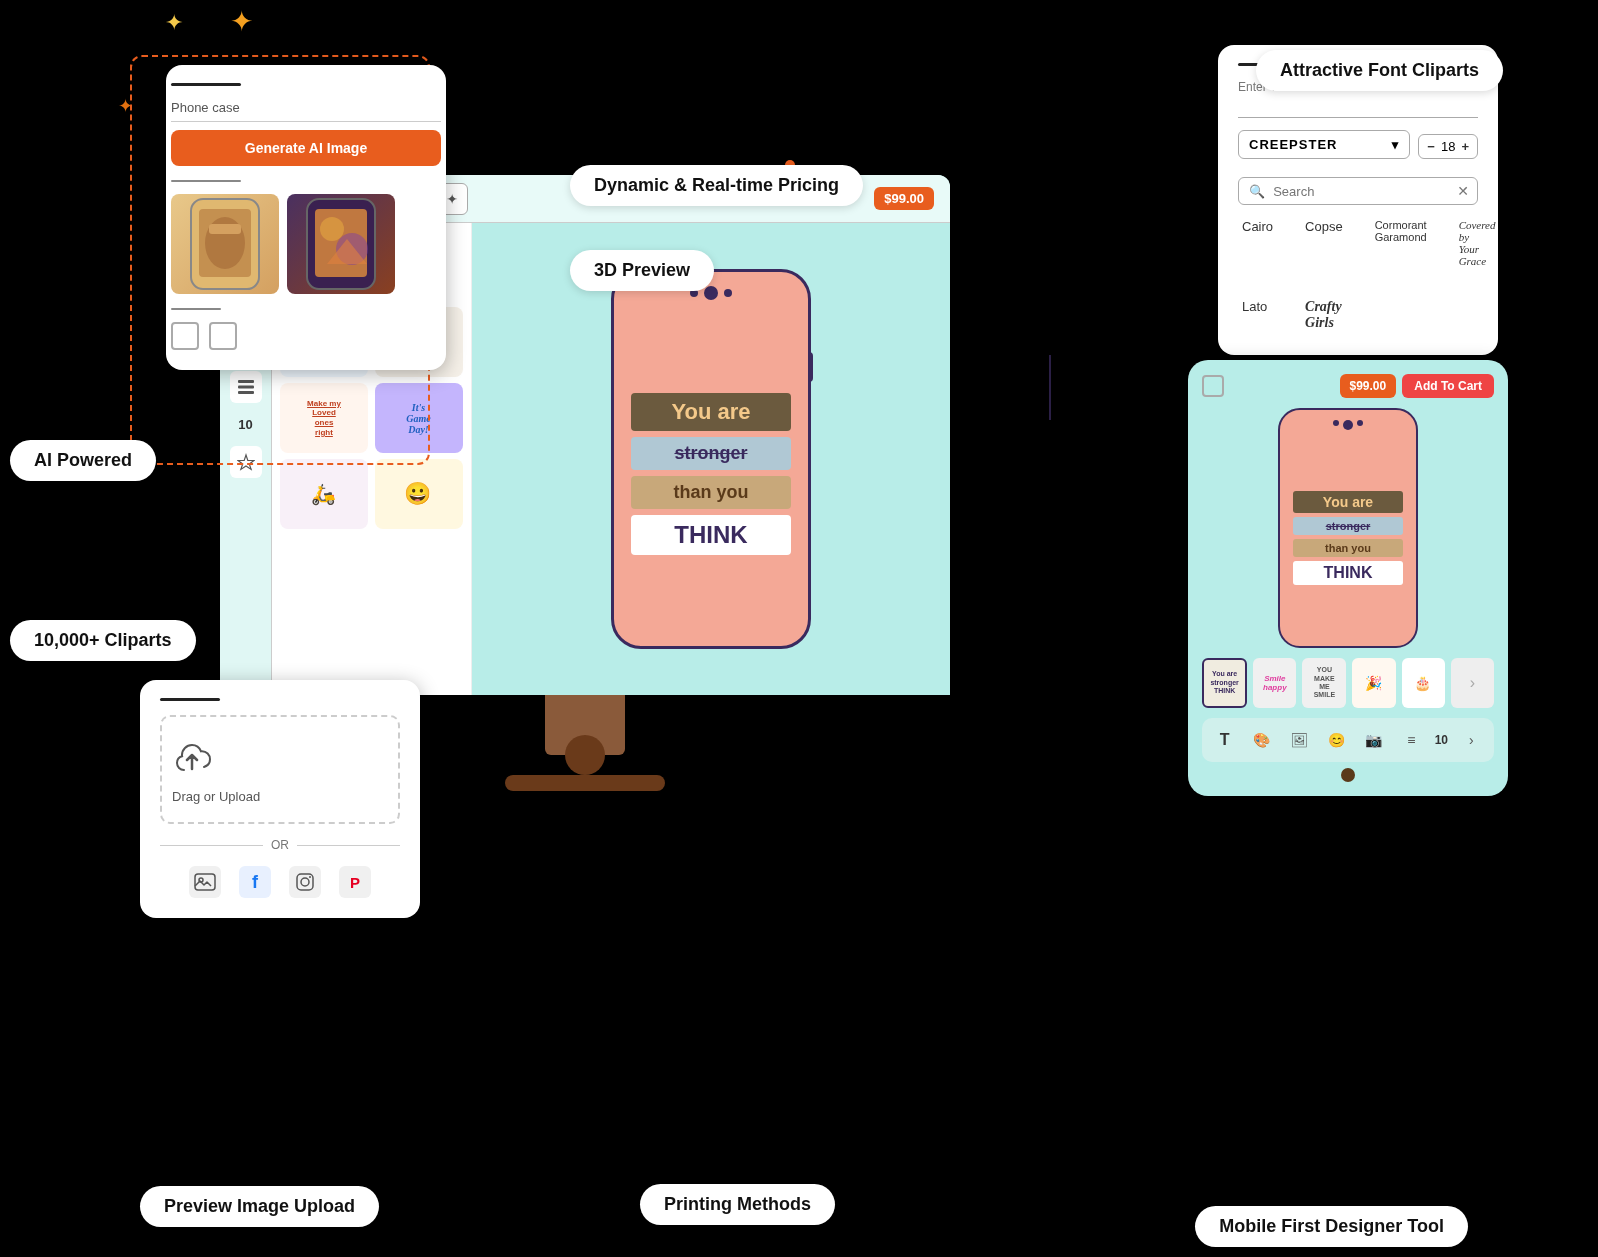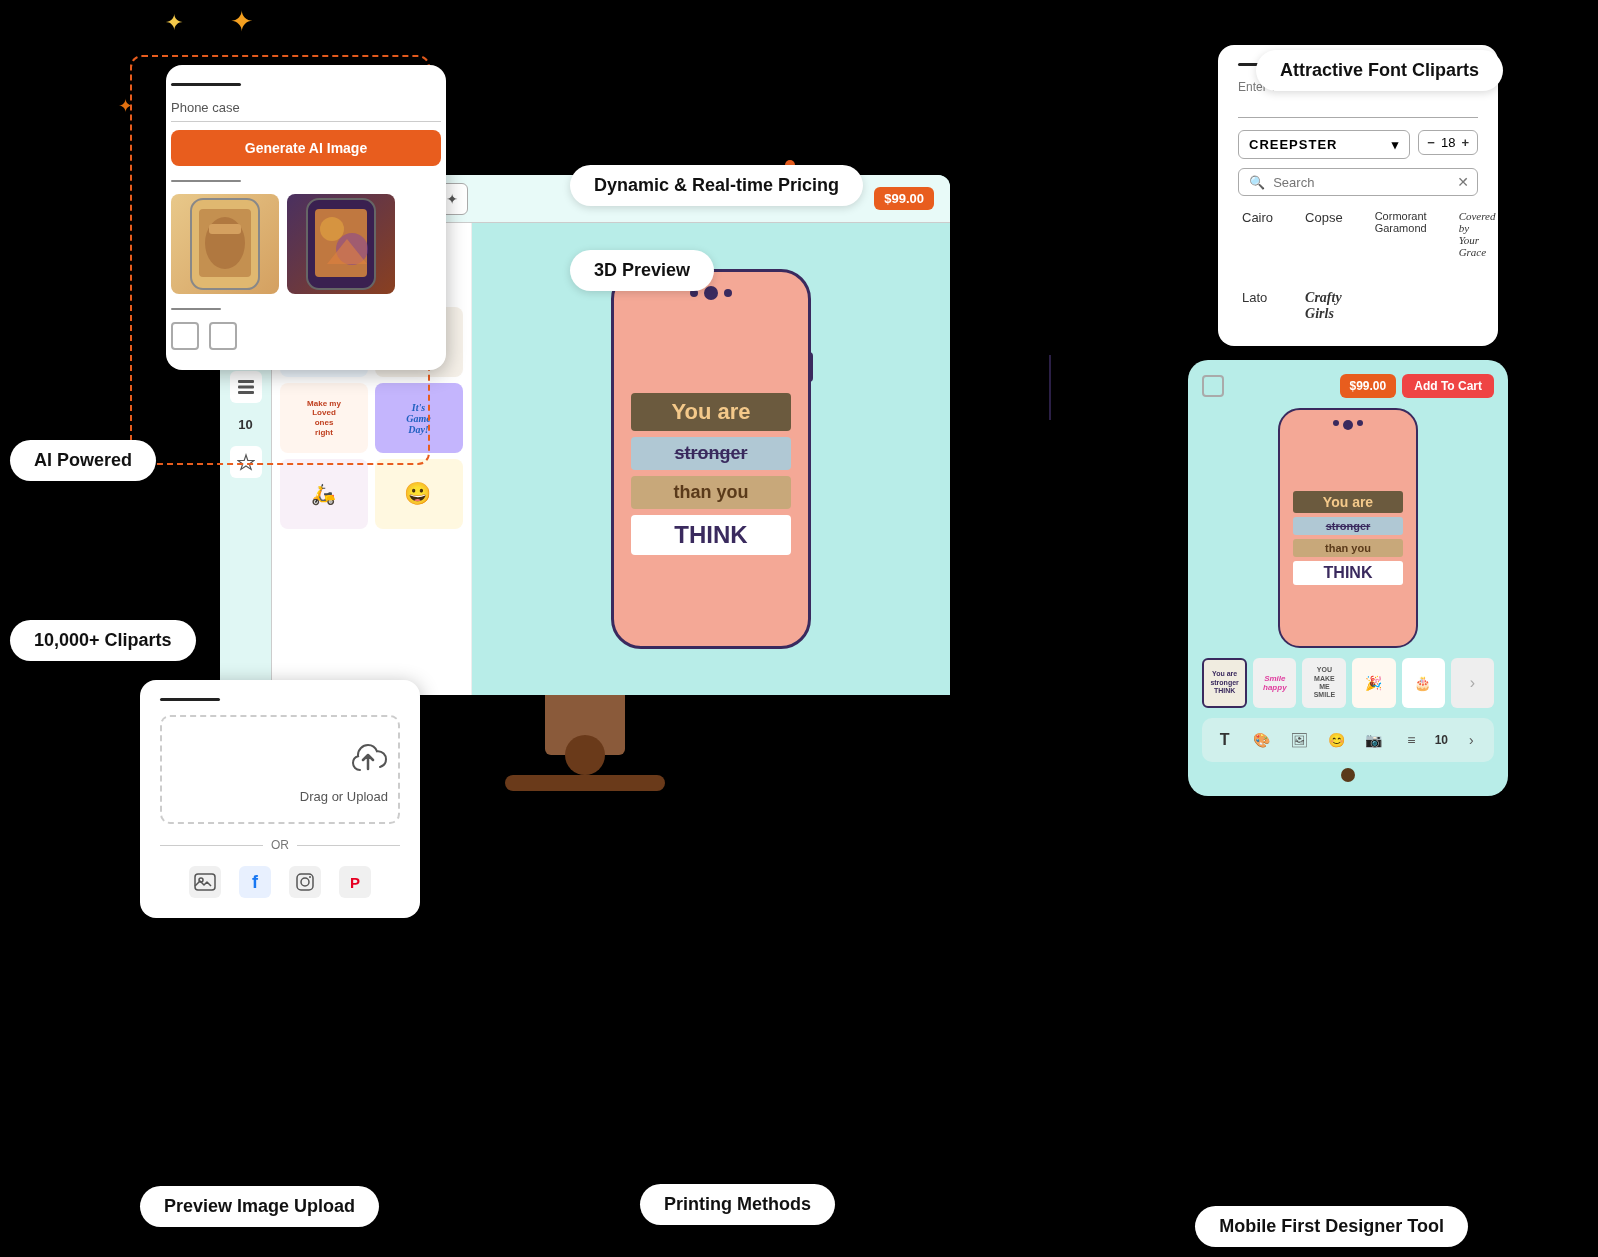--- a/index.html
+++ b/index.html
@@ -128,21 +128,21 @@
       width: 60px;
       height: 3px;
       background: #222;
       border-radius: 2px;
       margin-bottom: 14px;
     }
     .upload-card .dashed-box {
       border: 2px dashed #ccc;
       border-radius: 10px;
       padding: 24px 10px 18px;
-      text-align: right;
+      text-align: left;
       margin-bottom: 14px;
     }
     .upload-card .cloud-icon {
       font-size: 32px;
       color: #555;
       margin-bottom: 6px;
     }
     .upload-card .drag-label {
       font-size: 13px;
       color: #555;
@@ -203,23 +203,23 @@
       color: #777;
       margin-bottom: 4px;
     }
     .font-card .text-input-line {
       border-bottom: 1.5px solid #aaa;
       height: 20px;
       margin-bottom: 12px;
     }
     .font-card .font-selector-row {
       display: flex;
-      align-items: flex-start;
+      align-items: flex-end;
       gap: 8px;
-      margin-bottom: 9px;
+      margin-bottom: 18px;
     }
     .font-card .font-dropdown {
       flex: 1;
       border: 1.5px solid #aaa;
       border-radius: 6px;
       padding: 6px 10px;
       font-size: 13px;
       font-weight: 700;
       letter-spacing: 1px;
       text-transform: uppercase;
@@ -792,21 +792,21 @@
           <div style="font-size:18px;">🎂</div>
         </div>
         <div class="clipart-item" style="background:#f0f8ff;display:flex;align-items:center;justify-content:center;">
           <div style="font-size:11px;font-weight:900;color:#e040a0;font-style:italic;text-align:center;">Girl<br>Power</div>
         </div>
 
         <div class="clipart-item" style="background:#f5f0e8;">
           <div style="font-size:6px;font-weight:900;color:#3a2a5e;text-align:center;background:#6b5a3e;color:#f4c98a;padding:2px 4px;border-radius:2px;line-height:1.3;">You are<br>stronger<br>than you<br>THINK</div>
         </div>
         <div class="clipart-item" style="background:#fff5ee;">
-          <div style="font-size:8px;font-weight:800;color:#c04020;text-align:center;line-height:1.2;">Make my<br>Loved<br>ones<br>right</div>
+          <div style="font-size:8px;font-weight:800;color:#c04020;text-align:center;line-height:1.2;text-decoration:underline;">Make my<br>Loved<br>ones<br>right</div>
         </div>
         <div class="clipart-item" style="background:#c4b5fd;font-family:Liberation Serif, serif;">
           <div style="font-size:10px;font-weight:900;color:#2060c0;text-align:center;font-style:italic;">It's<br>Game<br>Day!</div>
         </div>
 
         <div class="clipart-item" style="background:#f8f0f8;">
           <div style="font-size:20px;">🛵</div>
         </div>
         <div class="clipart-item" style="background:#fff8e0;">
           <div style="font-size:22px;">😀</div>

